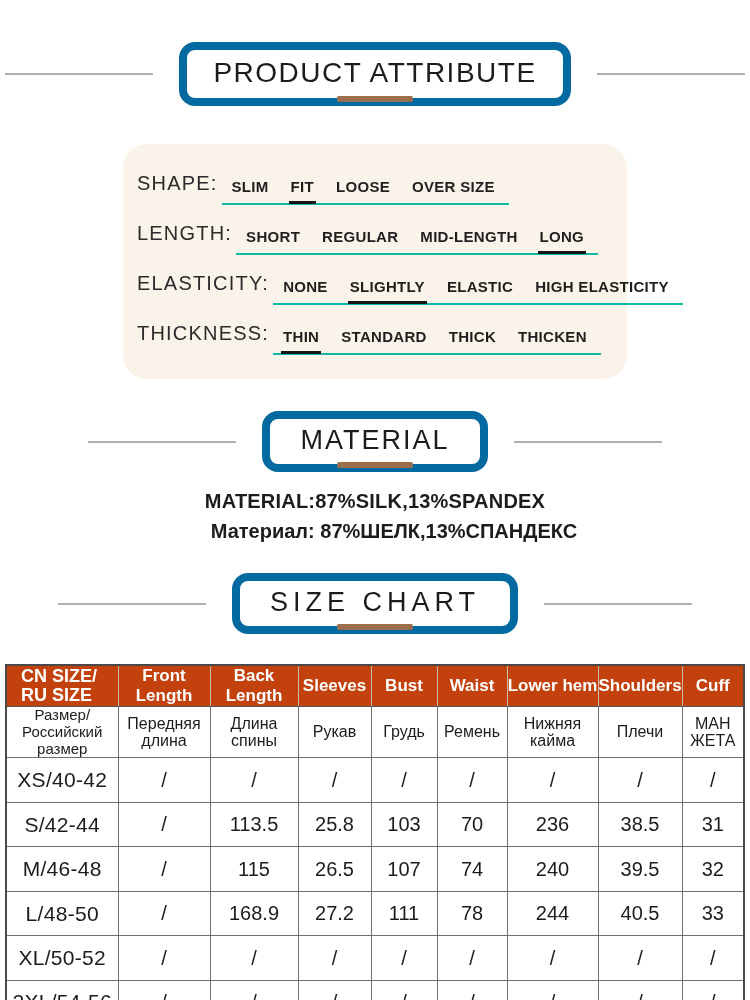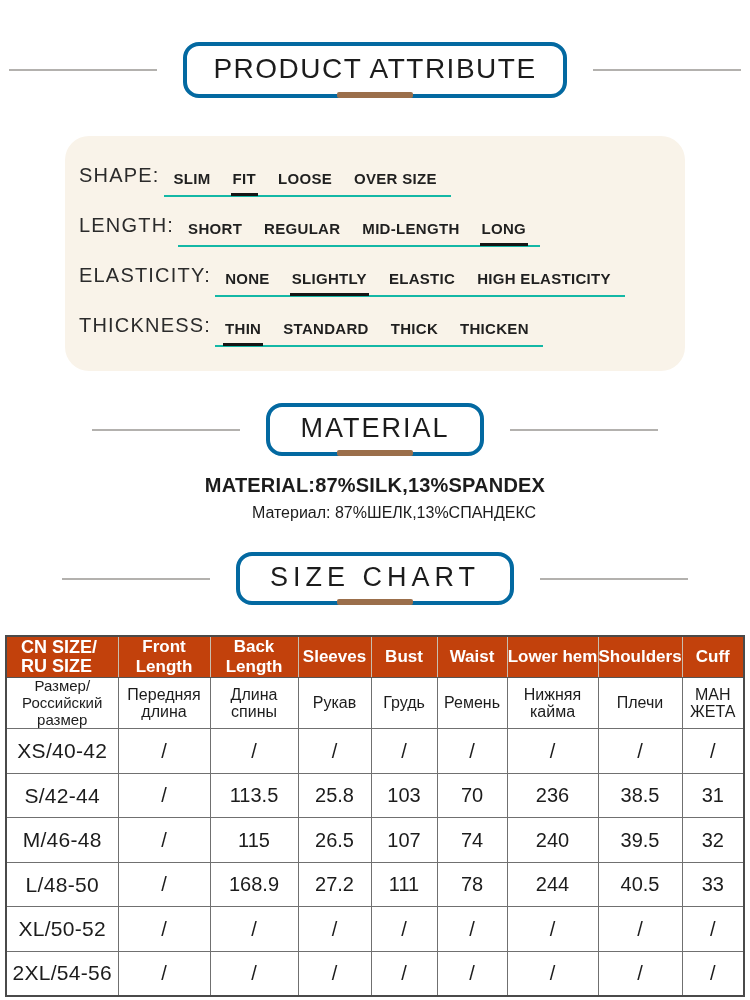--- a/index.html
+++ b/index.html
@@ -2,49 +2,49 @@
 <html><head>
 <meta charset="utf-8">
 <style>
   * { margin:0; padding:0; box-sizing:border-box; }
   html,body { width:750px; height:1000px; background:#ffffff; overflow:hidden;
     font-family:"Liberation Sans", sans-serif; color:#1c1c1c; }
 
   
   .hdr { display:flex; align-items:center; justify-content:center; }
   .hdr .line { width:148px; height:2px; background:#b3b1ae; }
-  .hdr .box { position:relative; border:4px solid #0369a1; border-radius:16px;
+  .hdr .box { position:relative; border:8px solid #0369a1; border-radius:16px;
     background:#fff; margin:0 26px; text-align:center; white-space:nowrap; }
   .hdr .bar { position:absolute; left:50%; transform:translateX(-50%); bottom:-4px;
     width:76px; height:6px; background:#9b6f4b; border-radius:2px; }
   .hdr-lg { margin-top:42px; }
   .hdr-lg .box { padding:7px 26px 9px; font-size:28px; letter-spacing:1.5px; }
   .hdr-md .box { padding:6px 30px 8px; font-size:27px; letter-spacing:2px; }
   .hdr-material { margin-top:32px; }
   .hdr-size { margin-top:30px; }
   .hdr-size .box { letter-spacing:5px;text-align:right; }
 
   
-  .attr-box { width:620px; margin:38px auto 0; background:#f9f3e9; border-radius:24px;
+  .attr-box { width:504px; margin:38px auto 0; background:#f9f3e9; border-radius:24px;
     padding:28px 12px 20px 14px; }
   .attr-row { display:flex; align-items:flex-end; margin-bottom:17px; }
   .attr-row:last-child { margin-bottom:4px; }
   .attr-label { font-size:20px; letter-spacing:1.2px; color:#2b2b2b; flex:none;
     padding-bottom:10px; }
   .attr-options { display:flex; gap:22px; border-bottom:2px solid #14b8a6;
     padding:0 14px 8px 10px; margin-left:4px; }
   .attr-option { font-size:15px; font-weight:600; color:#1f1f1f; letter-spacing:.3px;
     position:relative; white-space:nowrap; }
   .attr-option.selected::after { content:""; position:absolute; left:-2px; right:-2px;
     bottom:-9px; height:3px; background:#151515; }
 
   
   .material-lines { margin-top:18px; text-align:center; }
   .mat-line-en { font-size:20px; font-weight:600; letter-spacing:.2px; }
-  .mat-line-ru { font-size:16px; font-weight:400; margin-top:7px;padding-left:38px; }
+  .mat-line-ru { font-size:20px; font-weight:700; margin-top:7px;padding-left:38px; }
 
   
   .size-table { border-collapse:collapse; table-layout:fixed; width:738px;
     margin:30px auto 0; }
   .size-table th, .size-table td { border:1px solid #707070; text-align:center;
     vertical-align:middle; }
   .size-table .th-en { background:#c2410c; color:#fff; font-weight:700; font-size:17px;
     height:37px; border-color:#c9bdae; border-bottom-color:#555; white-space:pre-line; }
   .size-table .th-en:first-child { text-align:left; padding-left:14px; font-size:18px;
     line-height:1.05; }

